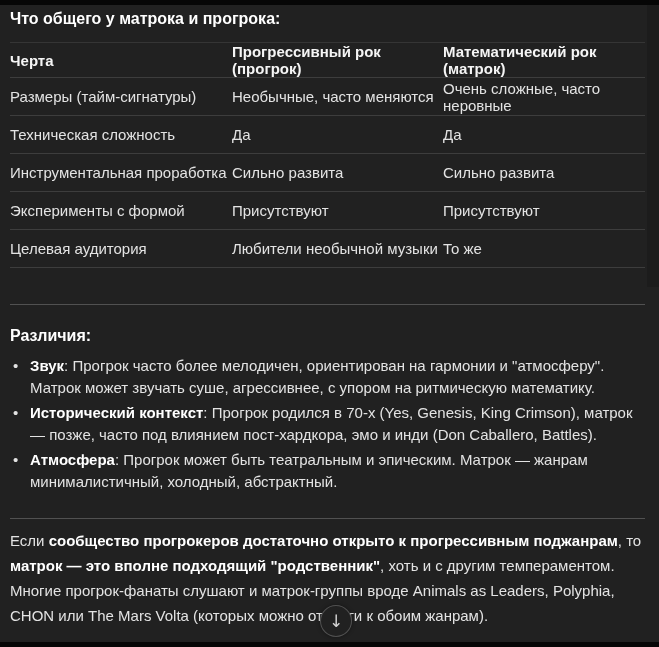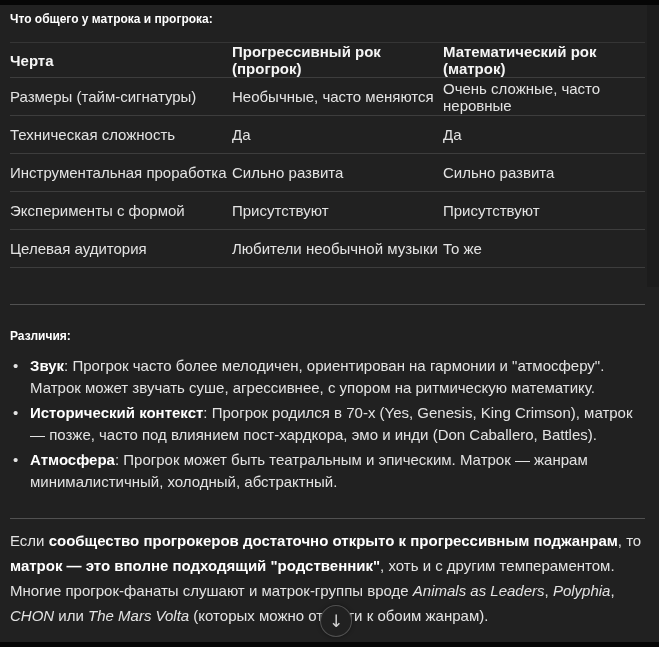--- a/index.html
+++ b/index.html
@@ -7,21 +7,21 @@
     width:659px;height:647px;position:relative;overflow:hidden;
     background:#212121;color:#e6e6e6;
     font-family:"Liberation Sans","DejaVu Sans",sans-serif;
     font-size:15px;
   }
   .edge{position:absolute;left:0;width:659px;background:#060606;z-index:5;}
   .edge.top{top:0;height:5px;}
   .edge.bottom{bottom:0;height:5px;}
   .right-strip{position:absolute;top:0;right:0;width:12px;height:287px;background:#1c1c1c;z-index:4;}
   .content{position:absolute;left:10px;top:5px;width:635px;}
-  .sec-title{font-weight:bold;color:#ffffff;font-size:12px;line-height:20px;margin:0;}
+  .sec-title{font-weight:bold;color:#ffffff;font-size:16px;line-height:20px;margin:0;}
   .sec-title.first{margin-top:4px;}
   .sec-title.mid{margin-top:21px;}
   
   table{border-collapse:collapse;width:100%;margin-top:13px;table-layout:fixed;
         border-top:1px solid rgba(255,255,255,0.09);}
   th,td{text-align:left;vertical-align:middle;padding:0;font-weight:normal;
         border-bottom:1px solid rgba(255,255,255,0.13);}
   thead th{height:30px;font-weight:bold;color:#f5f5f5;}
   tbody td{height:37px;color:#e3e3e3;}
   col.c1{width:222px;} col.c2{width:211px;} col.c3{width:202px;}
@@ -29,21 +29,21 @@
   .hr{border:none;height:1px;background:#515151;margin:0;}
   .hr.hr1{margin-top:36px;}
   .hr.hr2{margin-top:25px;}
   
   ul.diff{margin:9px 0 0 0;padding:0;}
   ul.diff li{list-style:none;position:relative;padding-left:20px;line-height:22px;margin:0 0 3px 0;color:#e3e3e3;}
   ul.diff li::before{content:"\2022";position:absolute;left:3px;top:0;color:#e3e3e3;}
   
   p.conclusion{margin:9px 0 0 0;line-height:25px;color:#e3e3e3;}
   .b{font-weight:bold;color:#ffffff;margin-top:31px;}
-  .i{font-style:italic;}
+  .i{}
   
   .scroll-btn{
     position:absolute;left:320px;top:605px;width:32px;height:32px;border-radius:50%;
     background:#212121;border:1px solid rgba(255,255,255,0.22);
     display:flex;align-items:center;justify-content:center;
     box-sizing:border-box;cursor:pointer;z-index:6;
     box-shadow:0 0 4px rgba(0,0,0,0.4);
   }
   .scroll-btn .arrow{color:#d4d4d4;font-size:17px;line-height:1;font-family:"DejaVu Sans",sans-serif;}
 </style>

